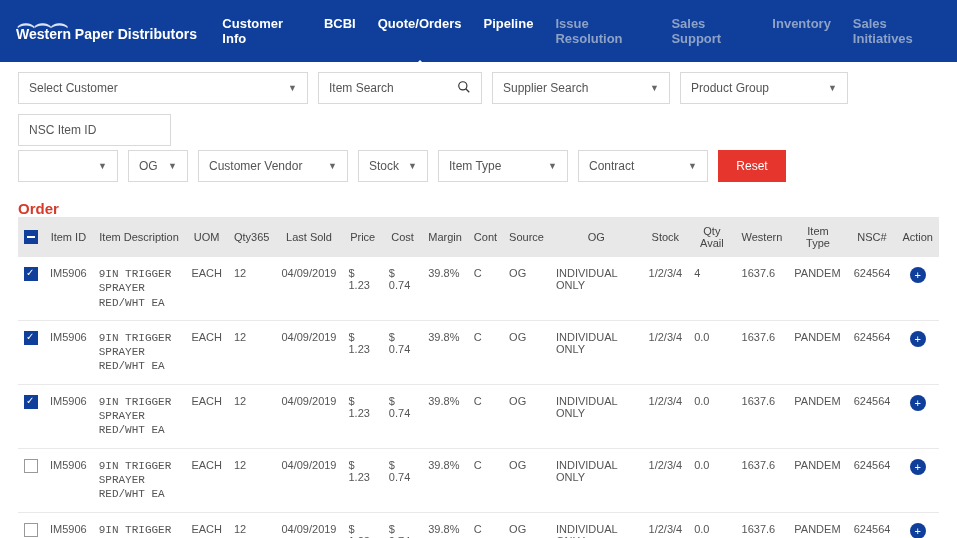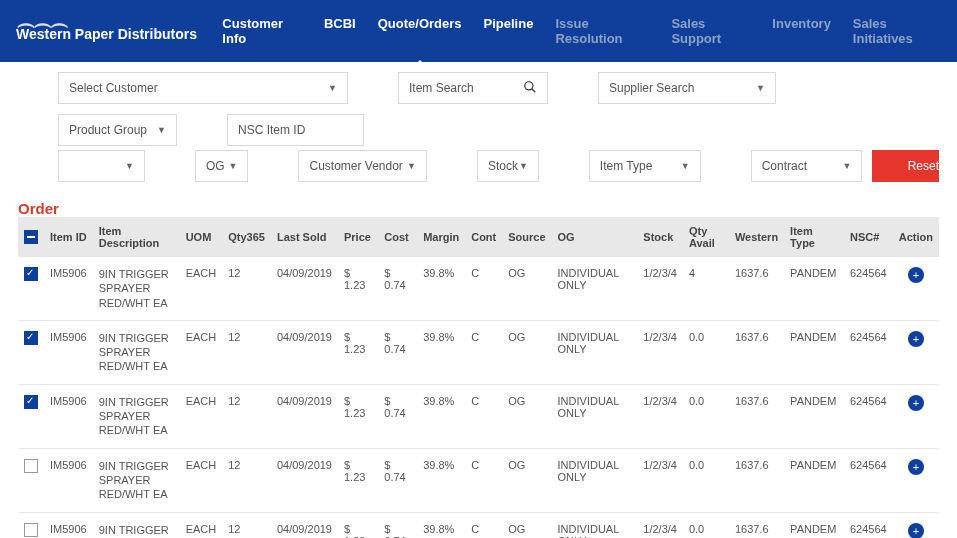--- a/index.html
+++ b/index.html
@@ -13,38 +13,38 @@
   .nav { display: flex; gap: 22px; margin-left: 16px; }
   .nav-item { color: #8ea2c6; font-size: 13px; font-weight: 600; cursor: pointer; position: relative; padding: 22px 0; }
   .nav-item.active { color: #fff; }
   .nav-item.current::after {
     content: ""; position: absolute; bottom: -1px; left: 50%; transform: translateX(-50%);
     width: 0; height: 0; border-left: 9px solid transparent; border-right: 9px solid transparent; border-bottom: 9px solid #fff;
   }
   
   
   .filters { padding: 10px 18px 4px; display: flex; flex-wrap: wrap; gap: 10px; }
-  .fcontrol { position: relative; border: 1px solid #d9d9d9; background: #fff; height: 32px; display: flex; align-items: center; padding: 0 10px; color: #555; font-size: 12px; margin-left: 40px; }
+  .fcontrol { position: relative; border: 1px solid #d9d9d9; background: #fff; height: 32px; display: flex; align-items: center; padding: 0 10px; color: #555; font-size: 12px; }
   .fcontrol .caret { margin-left: auto; font-size: 9px; color: #666; }
   .fcontrol .mag { margin-left: auto; font-size: 13px; color: #333; }
   .row2 { padding: 0 18px 12px; display: flex; gap: 10px; }
-  .reset-btn { background: #e5352d; color: #fff; border: none; height: 32px; width: 80px; font-size: 12px; cursor: pointer; text-align: right; }
+  .reset-btn { background: #e5352d; color: #fff; border: none; height: 32px; width: 68px; font-size: 12px; cursor: pointer; }
   
   .section-title { color: #d43b2a; font-size: 15px; font-weight: 600; padding: 6px 18px 0; }
   
   
   .tbl { width: calc(100% - 36px); margin: 0 18px; border-collapse: collapse; font-size: 11px; color: #555; }
-  .tbl th { background: #e8e8e8; text-align: left; font-weight: 700; color: #444; padding: 8px 6px; font-size: 11px; }
+  .tbl th { background: #e8e8e8; text-align: center; font-weight: 400; color: #444; padding: 8px 6px; font-size: 11px; }
   .tbl td { padding: 10px 6px; border-bottom: 1px solid #e9e9e9; vertical-align: top; }
   .cbx { width: 14px; height: 14px; border: 1px solid #999; display: inline-block; background: #fff; vertical-align: middle; cursor: pointer; position: relative; }
   .cbx.checked { background: #0f3f9b; border-color: #0f3f9b; }
   .cbx.checked::after { content: "✓"; color: #fff; font-size: 10px; position: absolute; top: -1px; left: 1px; }
   .cbx.indet { background: #0f3f9b; border-color: #0f3f9b; }
   .cbx.indet::after { content: ""; position: absolute; top: 5px; left: 2px; width: 8px; height: 2px; background: #fff; }
-  .desc { max-width: 110px; line-height: 1.3; }
+  .desc { max-width: 110px; line-height: 1.3; font-family: Liberation Mono, monospace; }
   .plus { width: 16px; height: 16px; border-radius: 50%; background: #0f3f9b; color: #fff; display: inline-flex; align-items: center; justify-content: center; font-size: 11px; cursor: pointer; }
 </style>
 </head>
 <body>
 
 <div class="header">
   <div class="logo">
     <div class="logo-mount">⌢⌢⌢</div>
     <div class="logo-text">Western Paper Distributors</div>
   </div>
@@ -58,38 +58,38 @@
       <div class="nav-item">Inventory</div>
       <div class="nav-item">Sales Initiatives</div>
     </div>
 </div>
 
 <div class="filters">
   <div class="fcontrol" style="width:290px">
     <span>Select Customer</span>
     <span class="caret">▼</span>
   </div>
-  <div class="fcontrol" style="width:150px">
+  <div class="fcontrol" style="width:164px">
     <span>Item Search</span>
     <span class="mag">
       <svg width="14" height="14" viewBox="0 0 24 24" fill="none" stroke="#333" stroke-width="2">
           <circle cx="10" cy="10" r="7"></circle>
           <line x1="21" y1="21" x2="15" y2="15"></line>
         </svg>
     </span>
   </div>
   <div class="fcontrol" style="width:178px">
     <span>Supplier Search</span>
     <span class="caret">▼</span>
   </div>
-  <div class="fcontrol" style="width:119px">
+  <div class="fcontrol" style="width:168px">
     <span>Product Group</span>
     <span class="caret">▼</span>
   </div>
-  <div class="fcontrol" style="width:137px">
+  <div class="fcontrol" style="width:153px">
     <span>NSC Item ID</span>
   </div>
 </div>
 
 <div class="row2">
   <div class="fcontrol" style="width:100px">
     <span></span>
     <span class="caret">▼</span>
   </div>
   <div class="fcontrol" style="width:60px">

